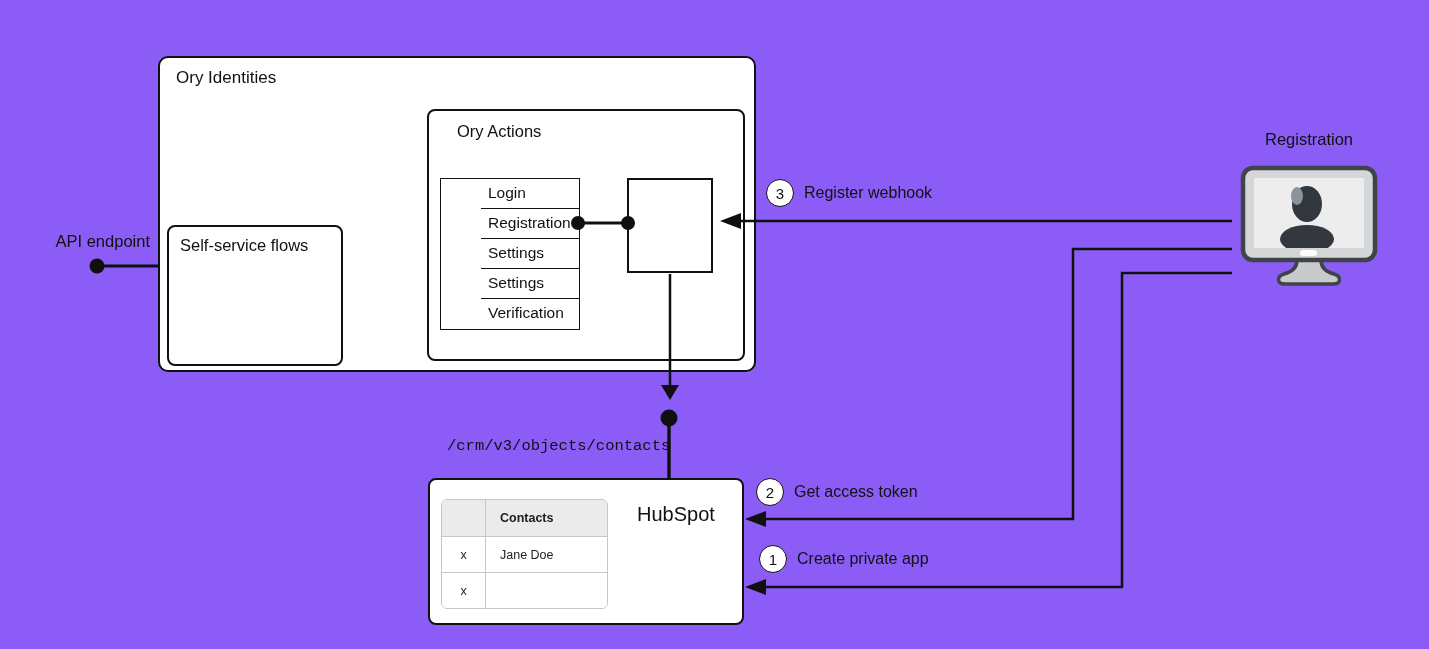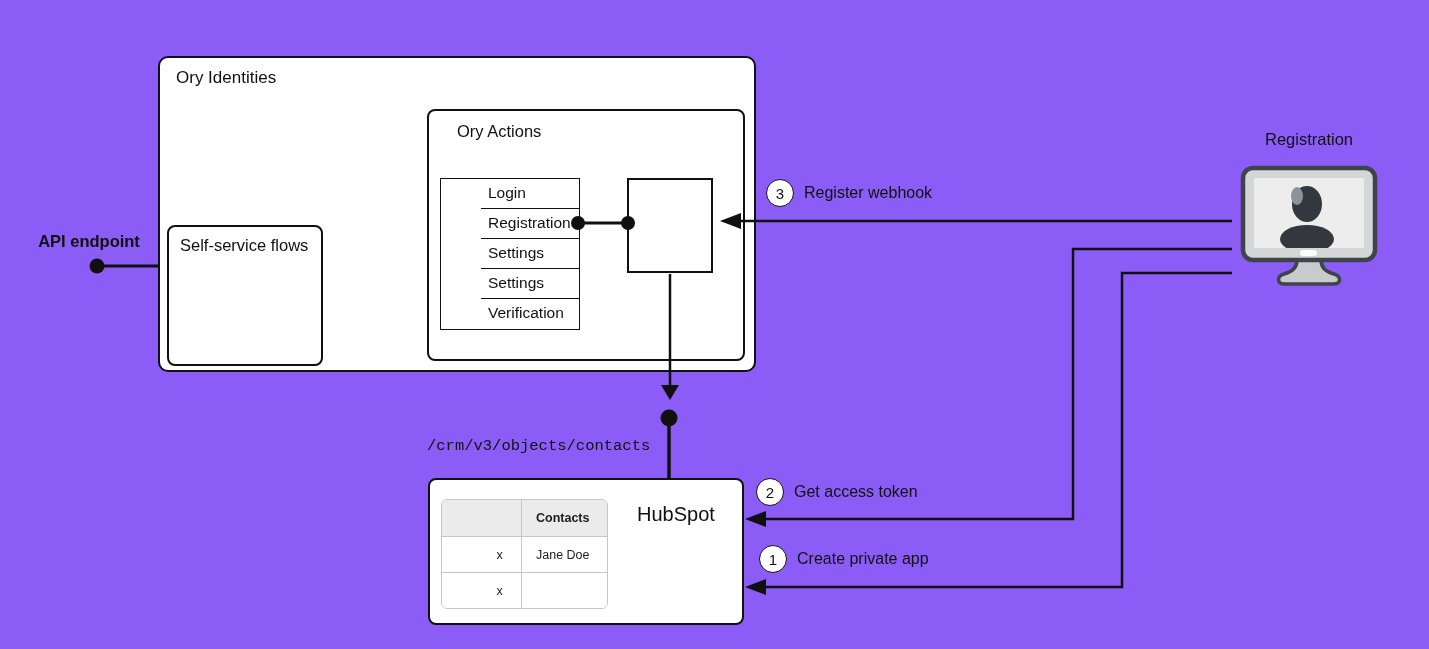--- a/index.html
+++ b/index.html
@@ -32,38 +32,38 @@
     font-size:15px; box-sizing:border-box; background:#fff;
   }
   .step-label { font-size:16px; white-space:nowrap;text-align:right; }
   
   .ctable {
     position:absolute; left:441px; top:499px; width:167px;
     border:1px solid var(--table-border,#c6c6c6); border-radius:6px;
     overflow:hidden; box-sizing:border-box; background:#fff;
     font-size:12.5px; color:#222;
   }
-  .crow { display:flex; height:35px; border-top:1px solid var(--table-border,#c6c6c6); background:#fff;padding-left:36px; }
+  .crow { display:flex; height:35px; border-top:1px solid var(--table-border,#c6c6c6); background:#fff; }
   .crow.header { height:36px; border-top:none; background:var(--table-header-bg,#ebebeb); font-weight:bold; color:#1c1c1c; }
   .ccell1 { width:44px; border-right:1px solid var(--table-border,#c6c6c6); display:flex; align-items:center; justify-content:center; box-sizing:border-box; }
   .ccell2 { flex:1; display:flex; align-items:center; padding-left:14px; }
-  .mono { font-family:"Liberation Mono","DejaVu Sans Mono",monospace; }
+  .mono { font-family:"Liberation Mono","DejaVu Sans Mono",monospace;margin-left:20px; }
   svg.overlay { position:absolute; left:0; top:0; z-index:20; pointer-events:none; }
   .lbl { position:absolute; font-size:16.5px; color:#111; white-space:nowrap; }
 </style>
 </head>
 <body>
 
 <div id="canvas">
 
   <div class="box r10" style="left:158px; top:56px; width:598px; height:316px;">
     <div class="box-title" style="position:absolute; left:16px; top:10px;">Ory Identities</div>
   </div>
 
-  <div class="box r8" style="left:167px; top:225px; width:156px; height:141px;">
+  <div class="box r8" style="left:167px; top:225px; width:176px; height:141px;">
     <div class="box-title" style="position:absolute; left:11px; top:9px; font-size:16.5px;">Self-service flows</div>
   </div>
 
   <div class="box r8" style="left:427px; top:109px; width:318px; height:252px;">
     <div class="box-title" style="position:absolute; left:28px; top:11px; font-size:16.5px;">Ory Actions</div>
   </div>
 
   <div class="flow-list">
     <div class="flow-row">Login</div>
     <div class="flow-row">Registration</div>
@@ -85,21 +85,21 @@
     </div>
     <div class="crow">
       <div class="ccell1">x</div>
       <div class="ccell2">Jane Doe</div>
     </div>
     <div class="crow">
       <div class="ccell1">x</div>
     </div>
   </div>
 
-  <div class="lbl" style="left:28px; top:232px; width:122px; text-align:center;font-weight:bold;">API endpoint</div>
+  <div class="lbl" style="left:28px; top:232px; width:122px; text-align:right;">API endpoint</div>
 
   <div class="lbl mono" style="left:427px; top:437px; font-size:15.5px;">/crm/v3/objects/contacts</div>
 
   <div class="lbl" style="left:1240px; top:130px; width:138px; text-align:center;">Registration</div>
 
   <div class="step" style="left:766px; top:179px;">
     <div class="step-circle">3</div>
     <div class="step-label">Register webhook</div>
   </div>
   <div class="step" style="left:756px; top:478px;">

